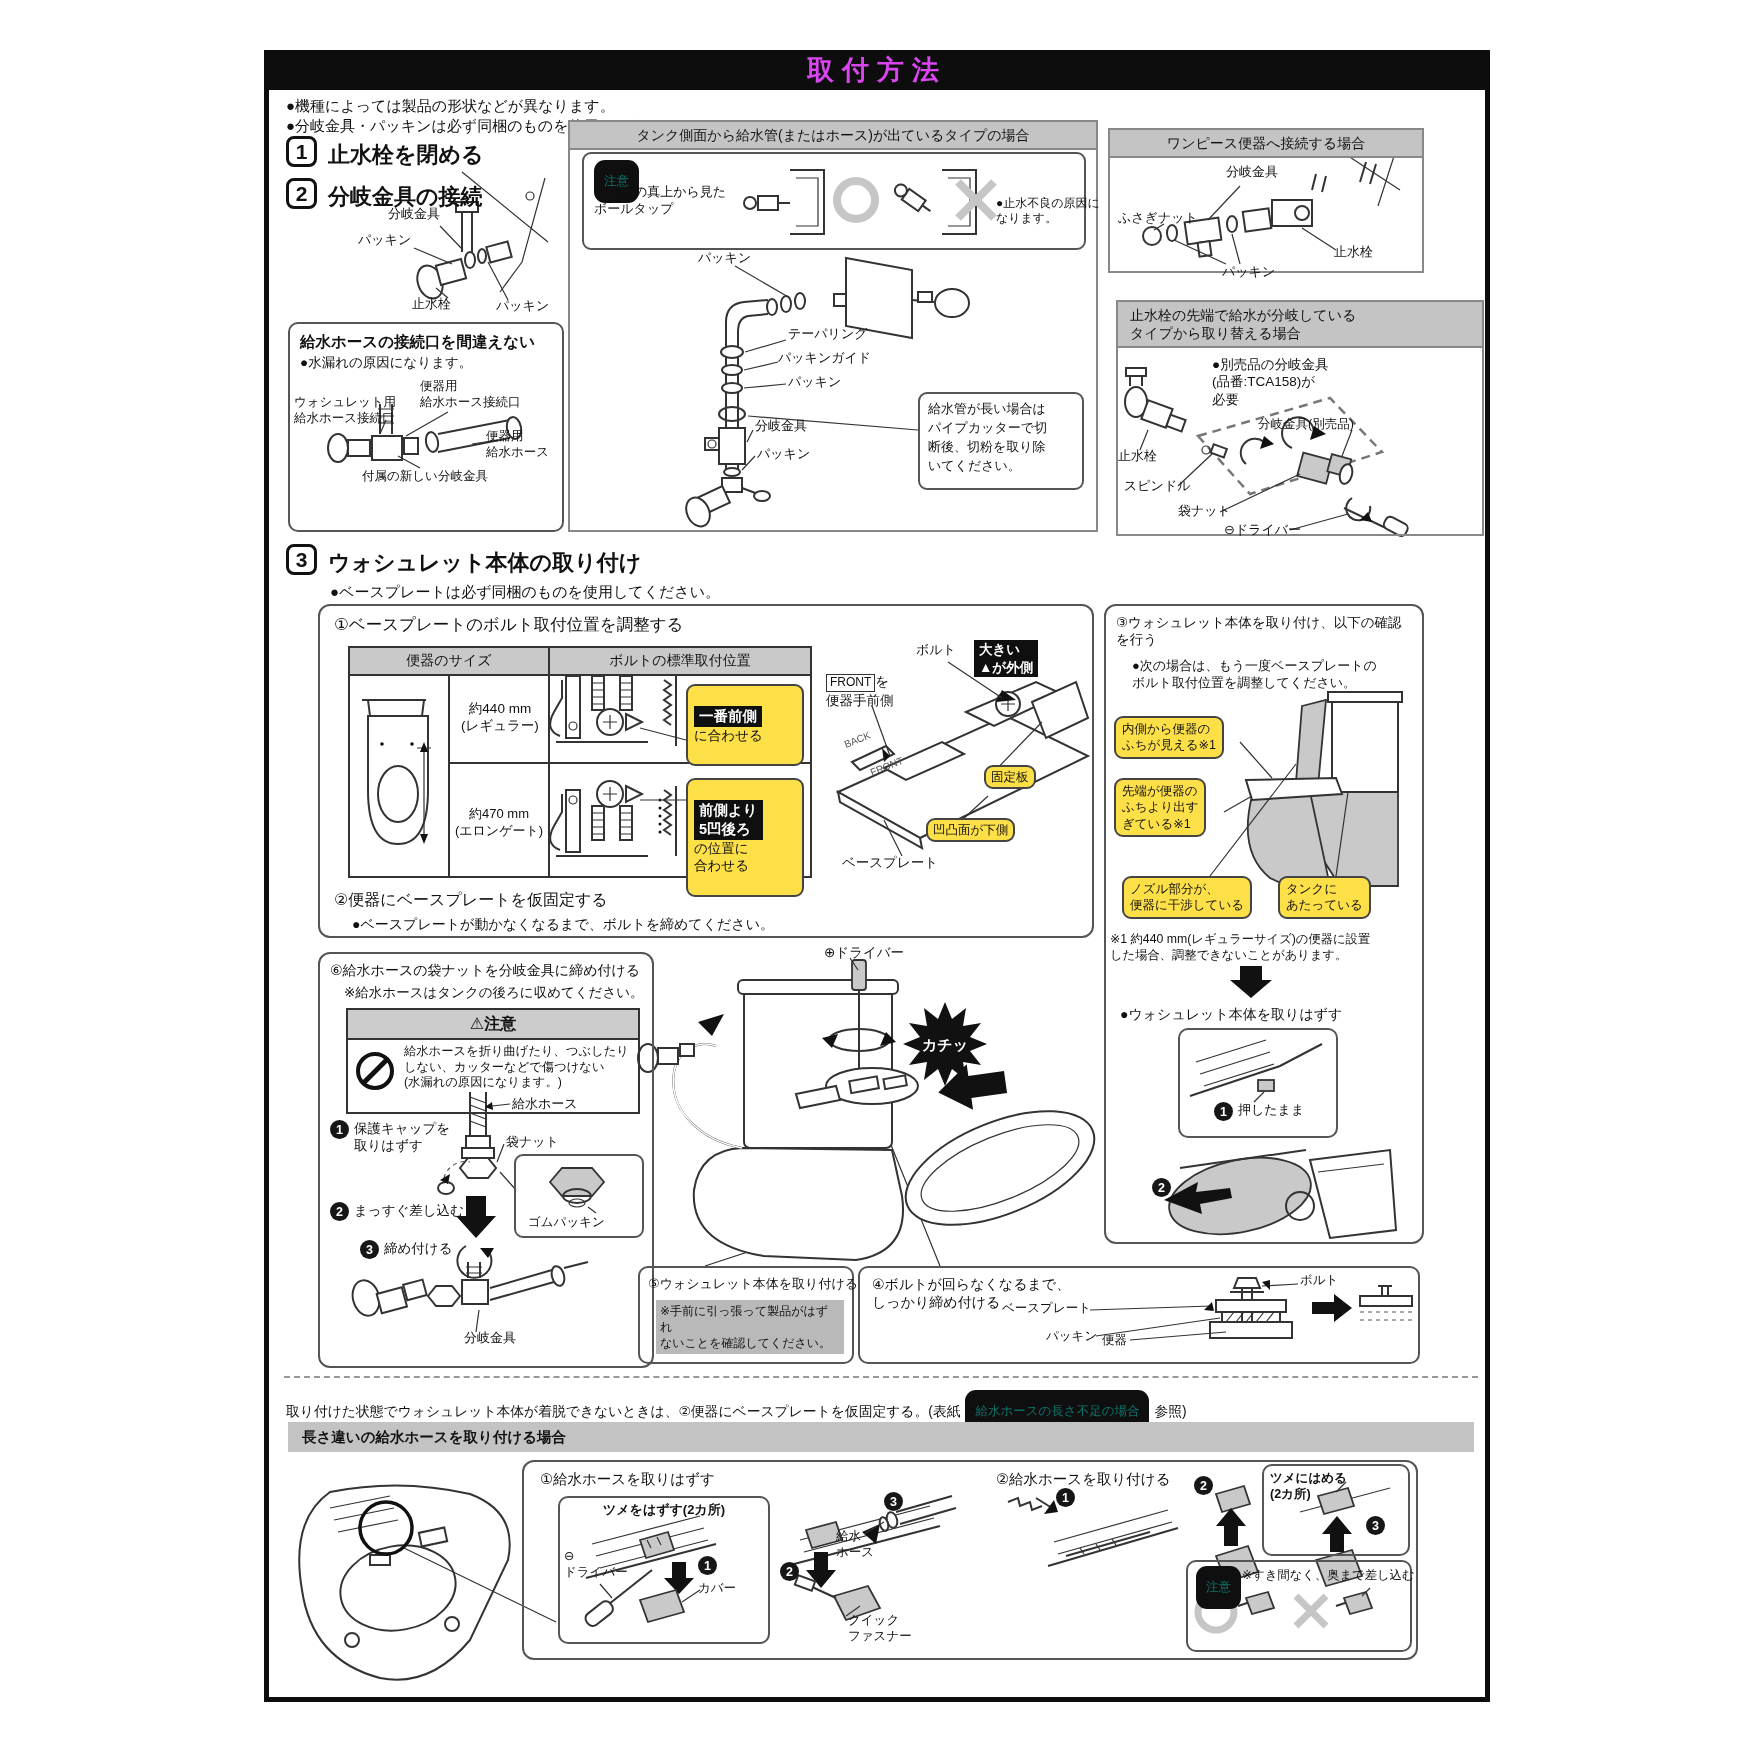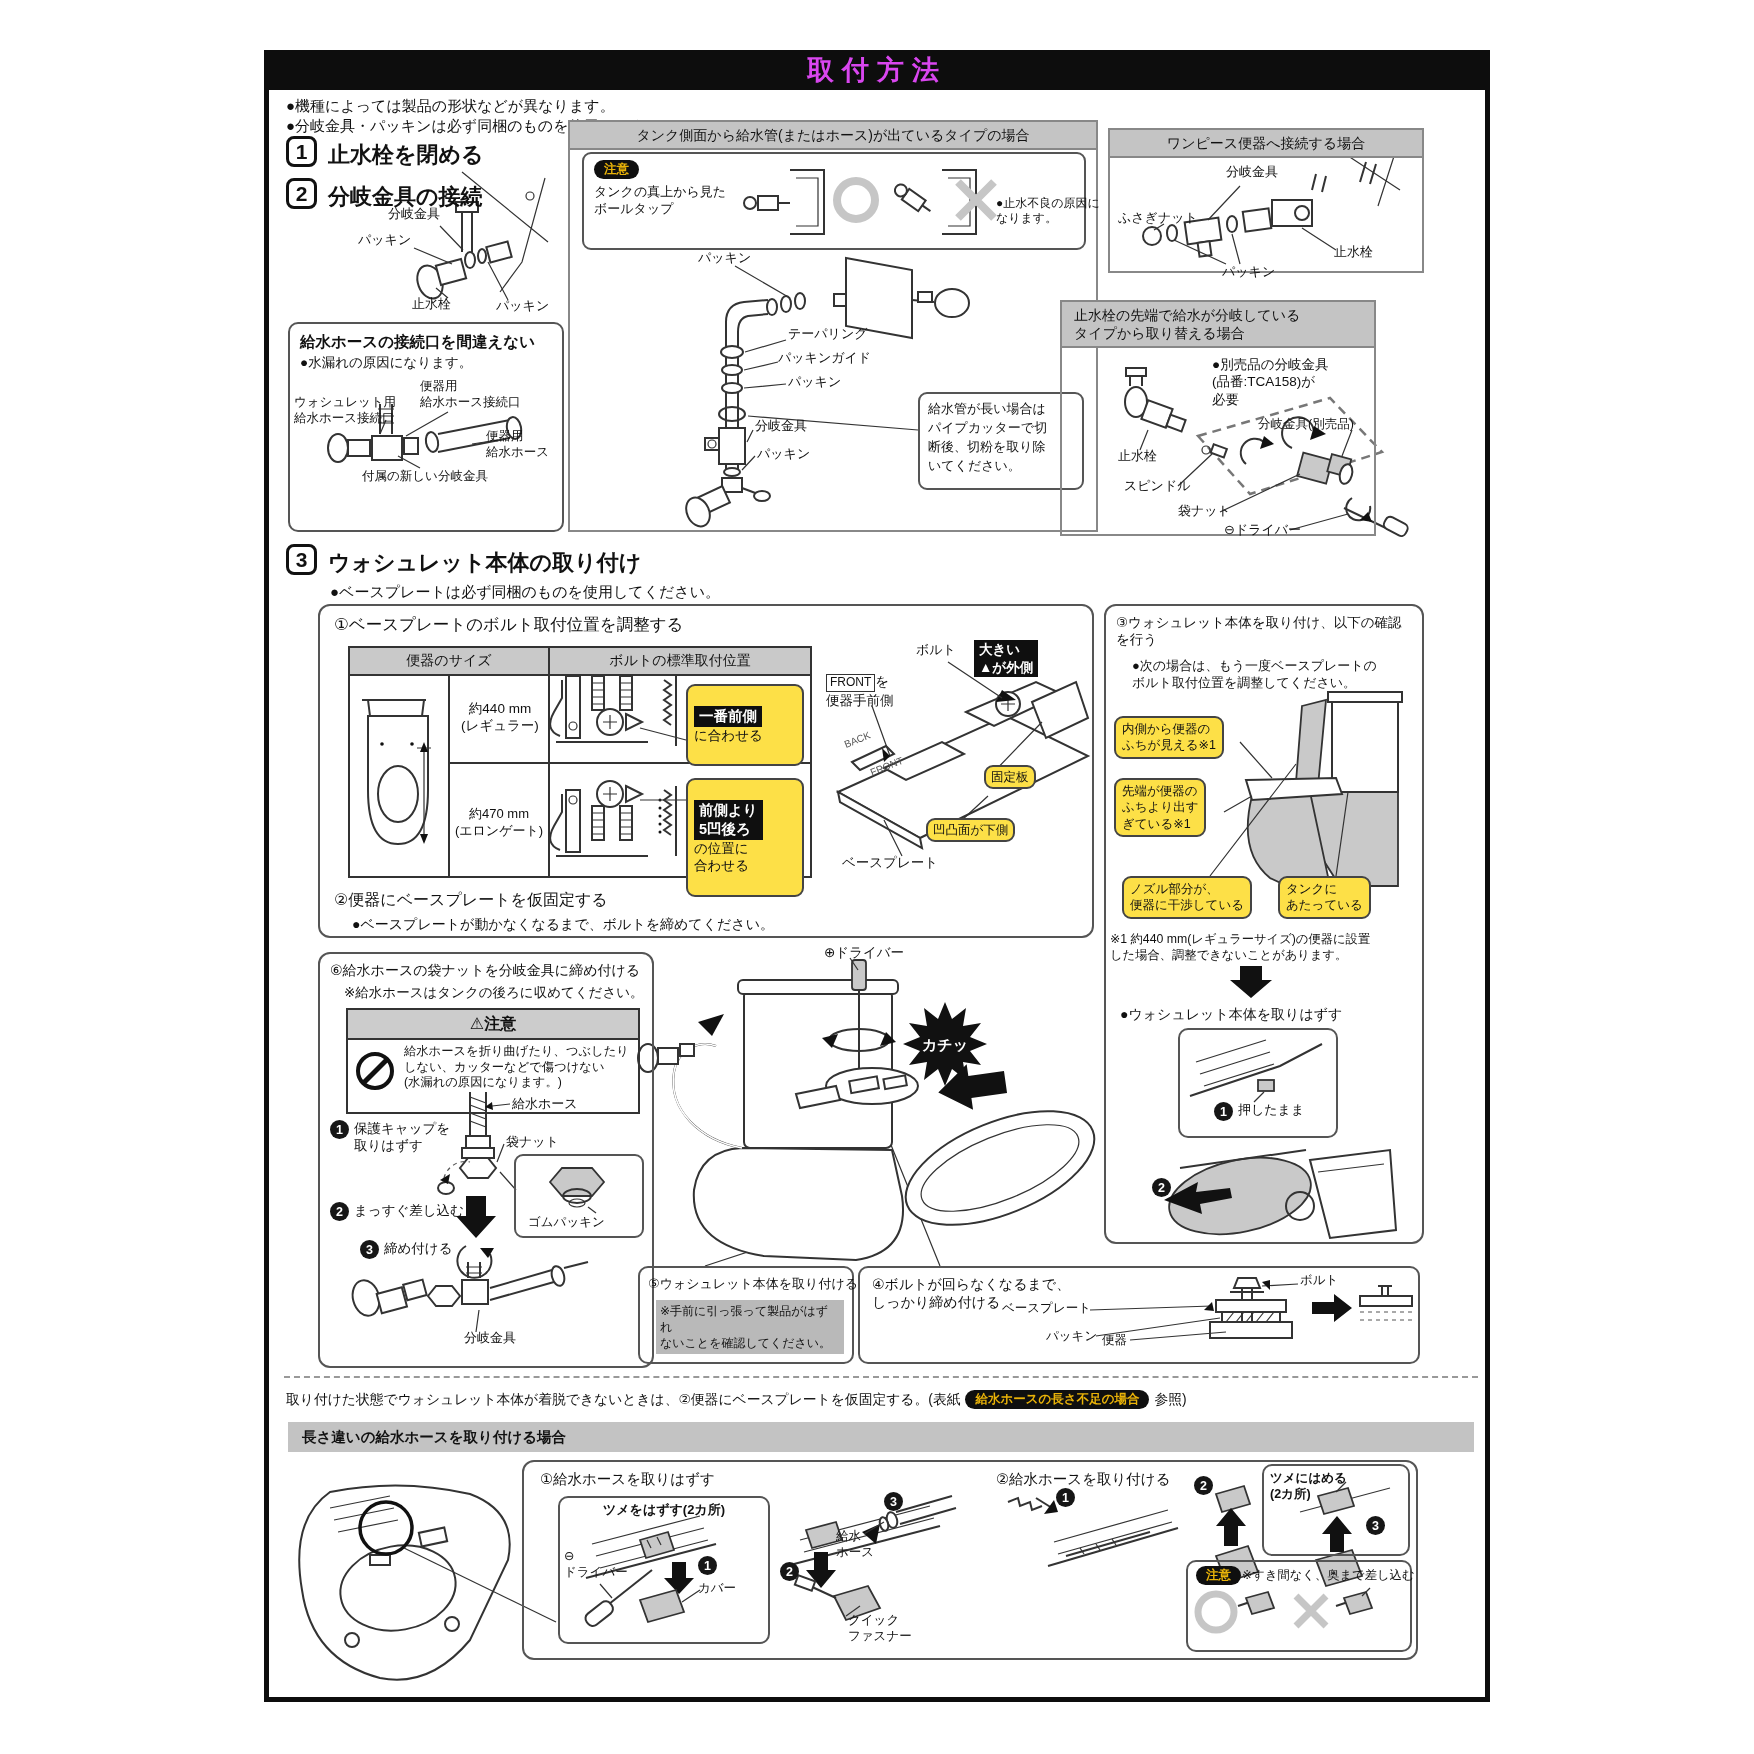--- a/index.html
+++ b/index.html
@@ -13,22 +13,22 @@
 .stepnum{position:absolute;width:31px;height:31px;border:3px solid #111;border-radius:8px;background:#fff;
   display:flex;align-items:center;justify-content:center;font-size:21px;font-weight:bold}
 .h2{position:absolute;font-size:22px;font-weight:bold;white-space:nowrap}
 .panel{position:absolute;border:2.5px solid #555;border-radius:12px;background:transparent}
 .gpanel{position:absolute;border:2px solid #888;background:transparent}
 .ghead{width:100%;background:#c4c4c4;border-bottom:2px solid #888;text-align:center;
   font-size:14px;padding:4px 2px;white-space:pre-line;line-height:1.3;color:#111}
 .callout{position:absolute;border:2px solid #444;border-radius:9px;background:#fde047;
   padding:3px 6px;font-size:13px;line-height:1.3;white-space:pre-line}
 .bbox{display:inline-block;background:#0f0f0f;color:#fff;font-weight:bold;padding:1px 5px;white-space:pre-line}
-.badge{display:inline-block;background:#0f0f0f;color:#eab308;border-radius:11px;padding:1px 10px;
-  font-size:12.5px;font-weight:bold;white-space:nowrap}
+.badge{display:inline-block;background:#0f0f0f;color:#0f766e;border-radius:11px;padding:13px 10px;
+  font-size:12.5px;font-weight:normal;white-space:nowrap}
 .nb{display:inline-flex;flex:none;width:19px;height:19px;border-radius:50%;background:#161616;color:#fff;
   font-size:12.5px;font-weight:bold;align-items:center;justify-content:center}
 .flexrow{position:absolute;display:flex;gap:5px;align-items:flex-start}
 .thead{position:absolute;background:#c9c9c9;display:flex;align-items:center;justify-content:center;font-size:14px}
 .line{position:absolute;background:#333}
 .graynote{position:absolute;background:#b9b9b9;font-size:12px;white-space:pre-line;line-height:1.35;
   display:flex;align-items:center;justify-content:center;text-align:left;padding:4px}
 .prohib{position:absolute;width:38px;height:38px;border:4px solid #111;border-radius:50%}
 .prohib::before{content:"";position:absolute;left:-2px;top:13px;width:34px;height:5px;background:#111;transform:rotate(-45deg)}
 .fbox{display:inline-block;border:1.5px solid #333;padding:0 3px;font-size:12px;line-height:1.3}
@@ -444,21 +444,21 @@
 いてください。</div>
 
 <div class="gpanel" style="left:1108px;top:128px;width:316px;height:145px">
   <div class="ghead">ワンピース便器へ接続する場合</div>
 </div>
 <div class="t" style="left:1226px;top:164px">分岐金具</div>
 <div class="t" style="left:1118px;top:210px">ふさぎナット</div>
 <div class="t" style="left:1334px;top:244px">止水栓</div>
 <div class="t" style="left:1222px;top:264px">パッキン</div>
 
-<div class="gpanel" style="left:1060px;top:300px;width:316px;height:236px">
+<div class="gpanel" style="left:1116px;top:300px;width:368px;height:236px">
   <div class="ghead" style="text-align:left;padding-left:12px">止水栓の先端で給水が分岐している
 タイプから取り替える場合</div>
 </div>
 <div class="t" style="left:1212px;top:356px;font-size:13.5px">●別売品の分岐金具
 (品番:TCA158)が
 必要</div>
 <div class="t" style="left:1258px;top:416px;font-size:12.5px">分岐金具(別売品)</div>
 <div class="t" style="left:1118px;top:448px">止水栓</div>
 <div class="t" style="left:1124px;top:478px">スピンドル</div>
 <div class="t" style="left:1178px;top:503px">袋ナット</div>

